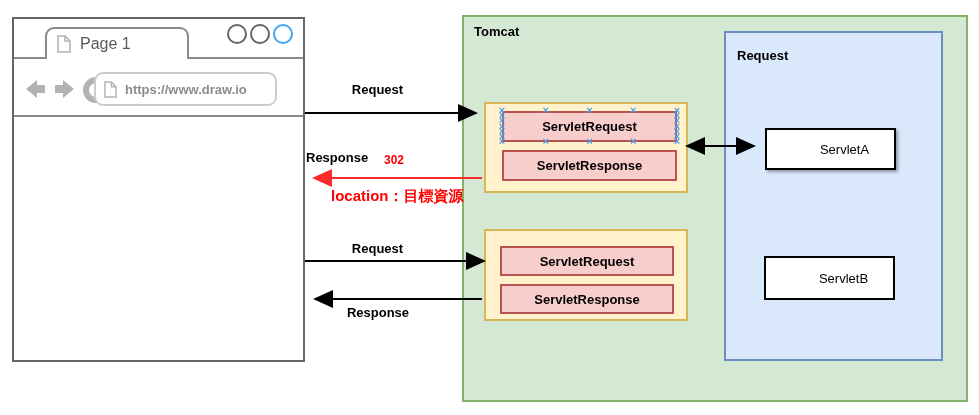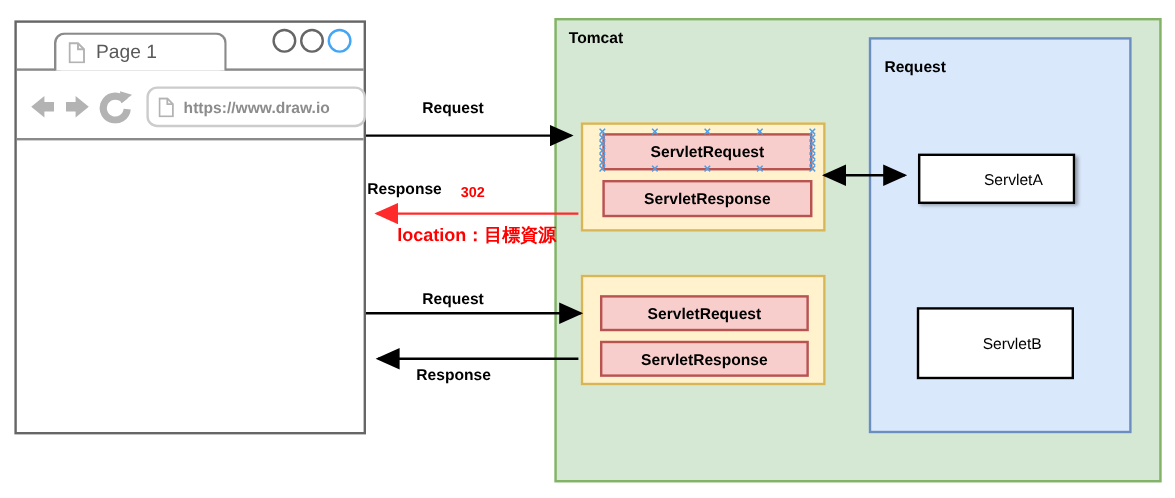--- a/index.html
+++ b/index.html
@@ -10,36 +10,36 @@
            border:2px solid #666;background:#fff;box-sizing:border-box;}
   .tab{position:absolute;left:31px;top:8px;width:144px;height:32px;background:#fff;
        border:2px solid #8a8a8a;border-bottom:none;border-radius:9px 9px 0 0;
        box-sizing:border-box;display:flex;align-items:center;gap:9px;padding-left:10px;z-index:2;}
   .tab-label{font-size:16px;color:#595959;}
   .chrome-line{position:absolute;left:0;right:0;top:38px;border-top:2px solid #8a8a8a;z-index:1;}
   .win-circles{position:absolute;top:5px;left:213px;display:flex;gap:3px;}
   .win-circle{width:20px;height:20px;border-radius:50%;border:2px solid #666;box-sizing:border-box;background:#fff;}
   .win-circle.active{border-color:#42a5f5;}
   .nav-icons{position:absolute;left:8px;top:56px;display:flex;align-items:center;gap:4px;}
-  .urlbar{position:absolute;left:108px;top:53px;width:183px;height:34px;border:2px solid #ccc;
+  .urlbar{position:absolute;left:80px;top:53px;width:183px;height:34px;border:2px solid #ccc;
           border-radius:9px;box-sizing:border-box;display:flex;align-items:center;gap:8px;padding-left:8px;background:#fff;}
   .url-text{font-size:13px;font-weight:bold;color:#8c8c8c;white-space:nowrap;}
   .toolbar-divider{position:absolute;left:0;right:0;top:96px;border-top:2px solid #8a8a8a;}
 
   
   .tomcat{position:absolute;left:462px;top:15px;width:506px;height:387px;background:#d5e8d4;
           border:2px solid #82b366;box-sizing:border-box;text-align:right;}
   .tomcat-label{position:absolute;left:10px;top:7px;font-size:13px;font-weight:bold;color:#000;}
   .webapp{position:absolute;left:260px;top:14px;width:219px;height:330px;background:#dae8fc;
           border:2px solid #6c8ebf;box-sizing:border-box;}
   .webapp-label{position:absolute;left:11px;top:15px;font-size:13px;font-weight:bold;color:#000;}
   .servlet-plain{position:absolute;width:131px;height:42px;background:#fff;border:2px solid #000;
           box-sizing:border-box;display:flex;align-items:center;justify-content:center;font-size:13px;color:#000;padding-left:28px;}
   #servletA{left:39px;top:95px;box-shadow:2px 2px 3px rgba(0,0,0,0.35);}
-  #servletB{left:38px;top:223px;height:60px;}
+  #servletB{left:38px;top:223px;height:44px;}
 
   .ygroup{position:absolute;width:204px;background:#fff2cc;border:2px solid #d6b656;box-sizing:border-box;}
   #ygroup1{left:20px;top:85px;height:91px;}
   #ygroup2{left:20px;top:212px;height:92px;}
   .pinkbox{position:absolute;background:#f8cecc;border:2px solid #b85450;box-sizing:border-box;
            display:flex;align-items:center;justify-content:center;font-size:13px;font-weight:bold;color:#000;}
   #srq1{left:16px;top:7px;width:175px;height:31px;}
   #srp1{left:16px;top:46px;width:175px;height:31px;}
   #srq2{left:14px;top:15px;width:174px;height:30px;}
   #srp2{left:14px;top:53px;width:174px;height:30px;}

